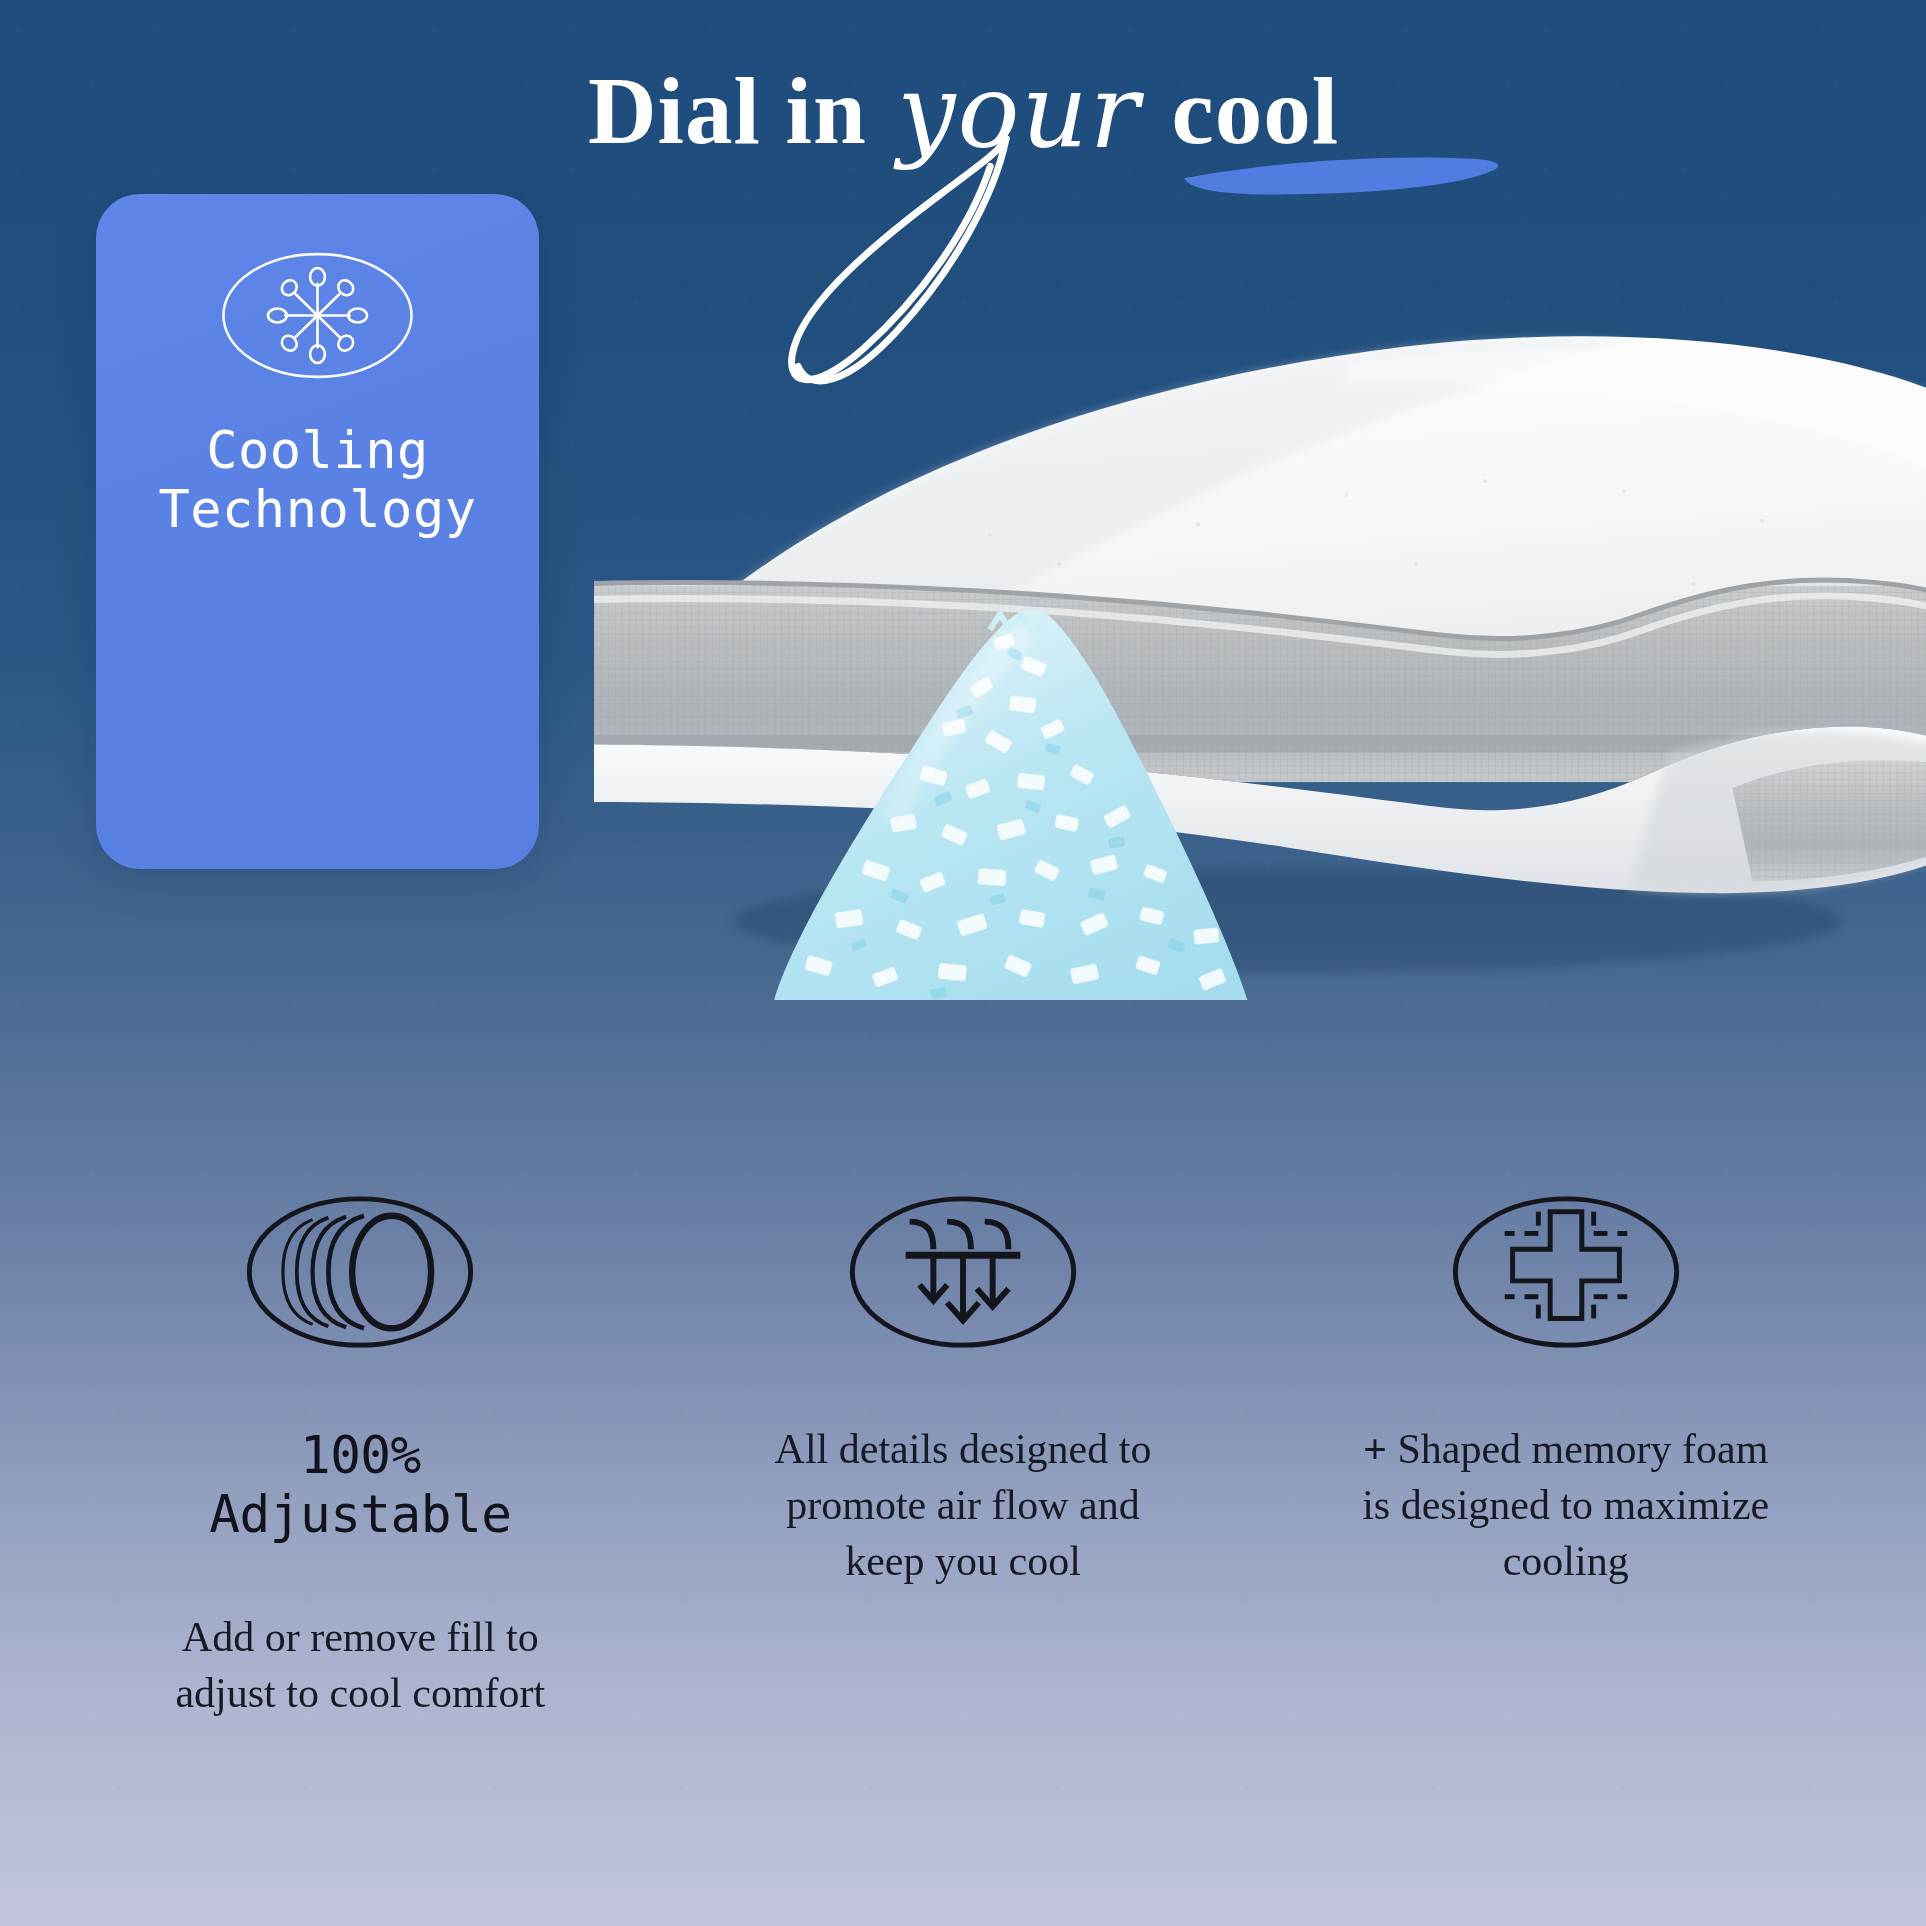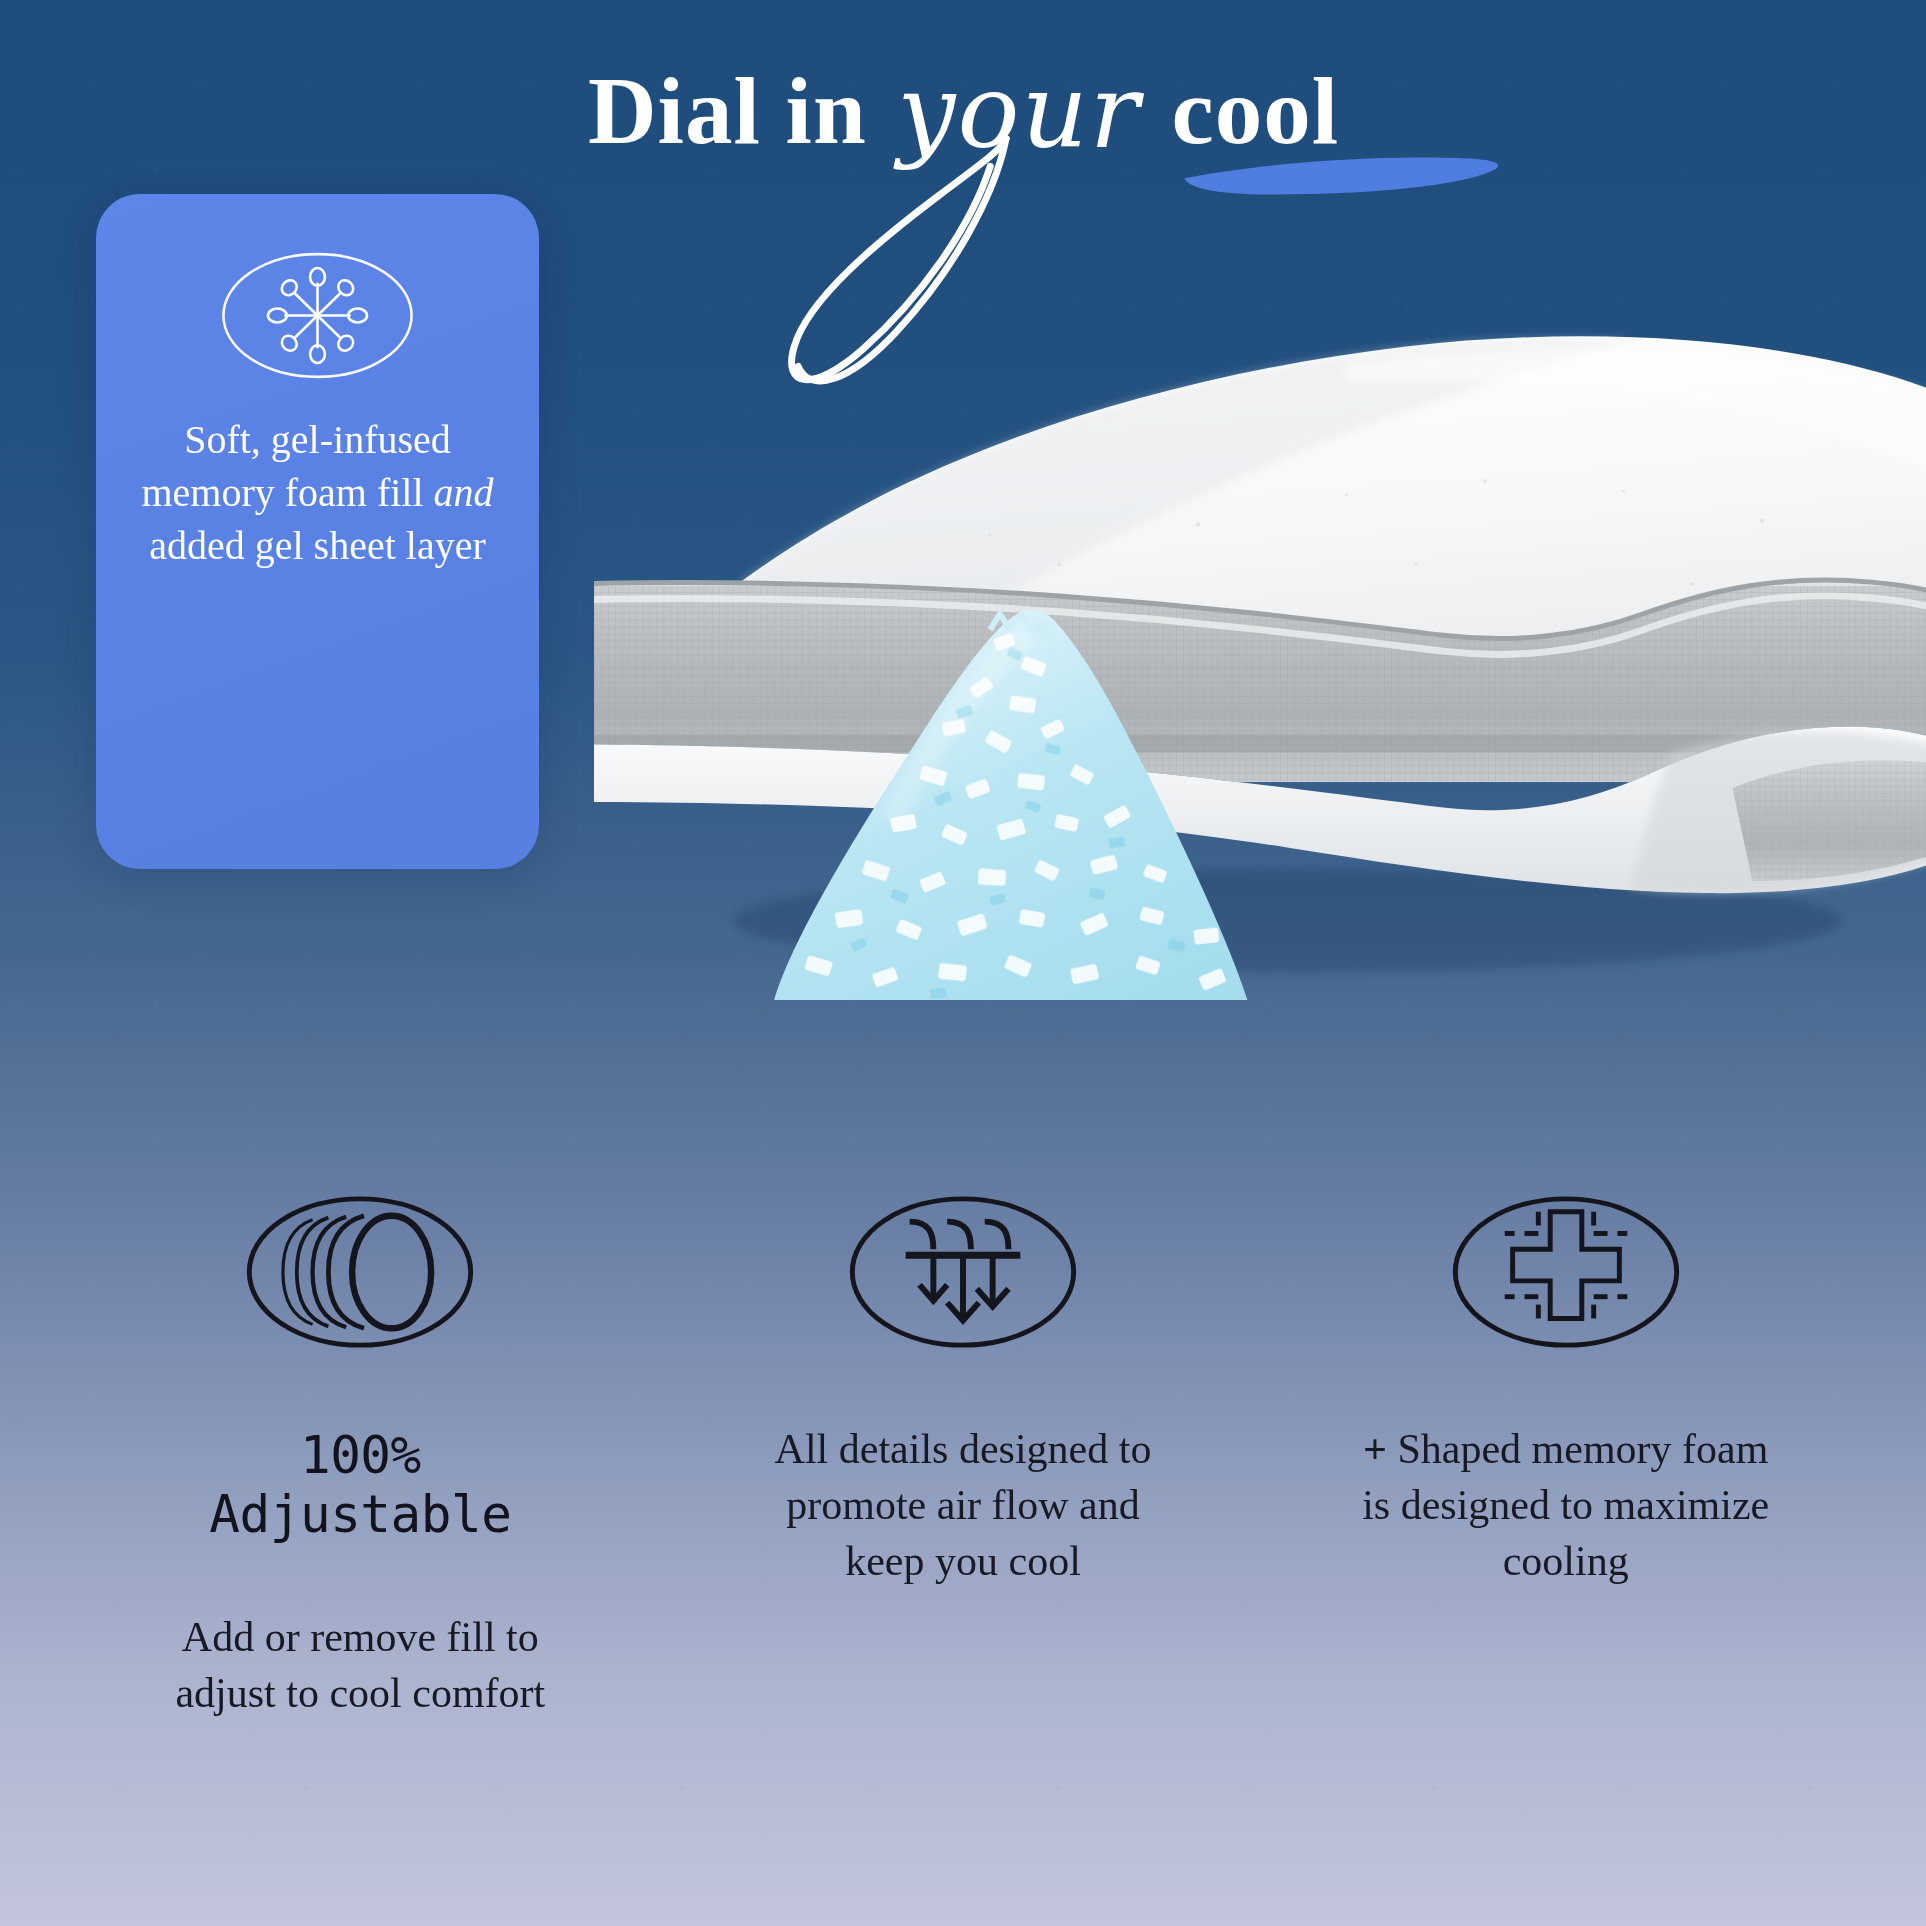--- a/index.html
+++ b/index.html
@@ -351,24 +351,25 @@
         <ellipse cx="62" cy="72" rx="9.5" ry="7"></ellipse>
         <ellipse cx="143" cy="72" rx="9.5" ry="7"></ellipse>
         <ellipse cx="74" cy="44" rx="8" ry="7" transform="rotate(-45 74 44)"></ellipse>
         <ellipse cx="131" cy="44" rx="8" ry="7" transform="rotate(45 131 44)"></ellipse>
         <ellipse cx="74" cy="100" rx="8" ry="7" transform="rotate(45 74 100)"></ellipse>
         <ellipse cx="131" cy="100" rx="8" ry="7" transform="rotate(-45 131 100)"></ellipse>
       </g>
       <circle cx="102.5" cy="72" r="2.6" fill="#ffffff"></circle>
     </svg>
 
-
-    <div class="card-body">
-      <span>Soft, gel-infused memory foam fill </span><i>and</i><span> added gel sheet layer</span>
+    <div class="card-title">
+      <span style="white-space:pre-line;">Cooling
+Technology</span>
     </div>
+
   </div>
 
   <div class="features">
 
     <div class="feature">
       <svg class="feat-icon" viewBox="0 0 240 170" aria-hidden="true">
         <ellipse cx="120" cy="85" rx="112" ry="74" fill="none" stroke="#14151d" stroke-width="5"></ellipse>
         <g fill="none" stroke="#14151d" stroke-width="5">
           <path d="M 72 32 C 50 40 42 60 42 85 C 42 110 50 130 72 138" stroke-width="3.2"></path>
           <path d="M 88 30 C 64 38 56 60 56 85 C 56 110 64 132 88 140" stroke-width="3.8"></path>

